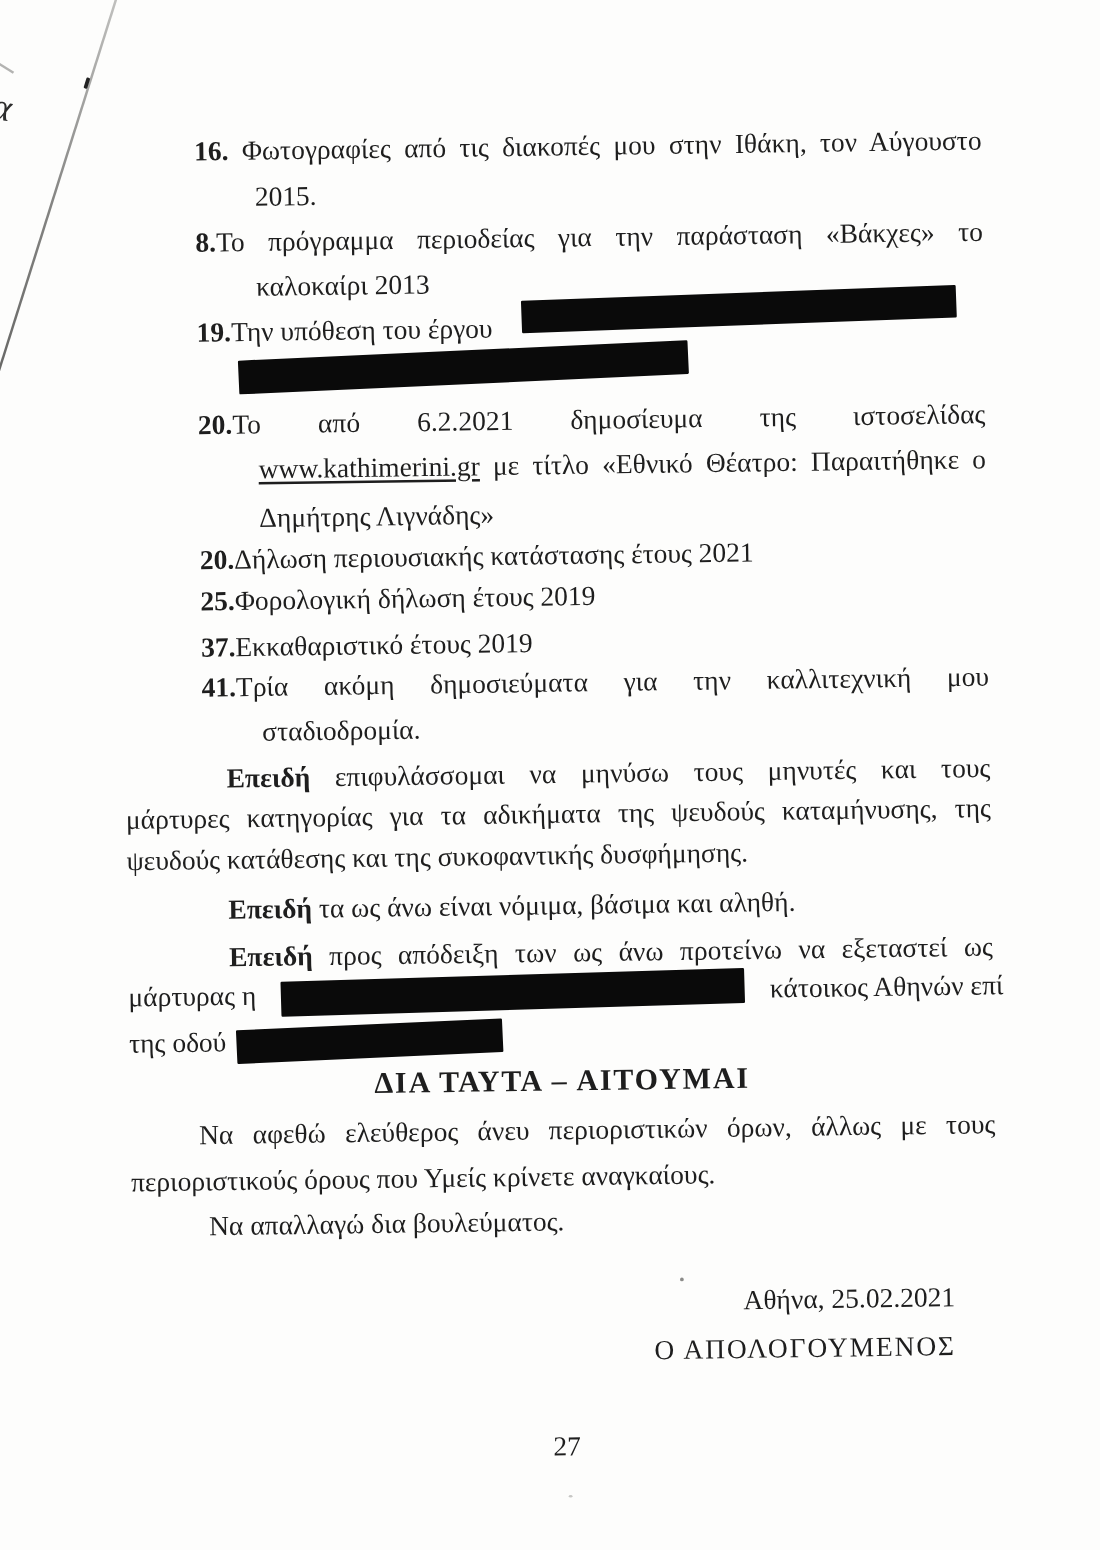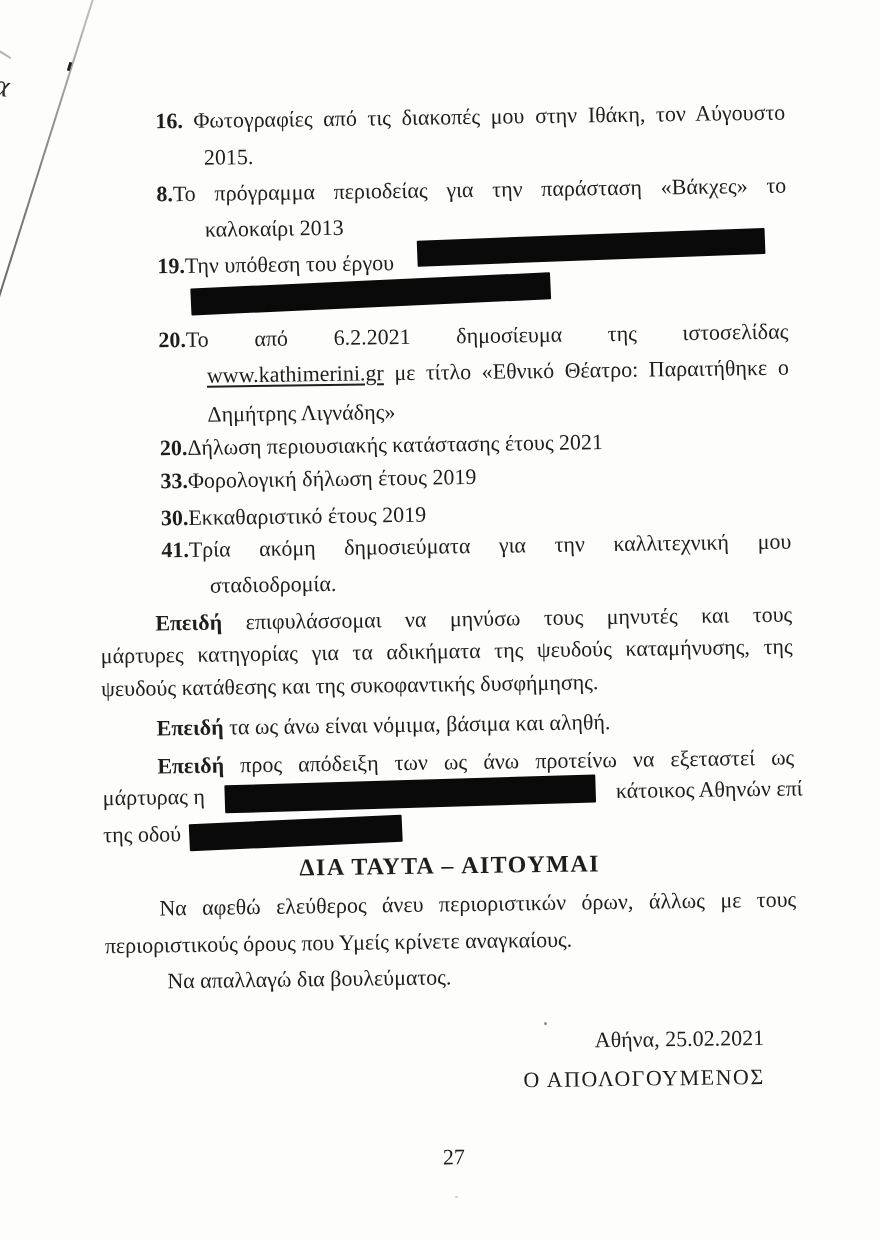--- a/index.html
+++ b/index.html
@@ -41,21 +41,21 @@
 
   
   .content{
     position:absolute;left:100px;top:0;width:692px;height:1240px;
     transform:rotate(-0.8deg);transform-origin:300px 600px;
     font-size:22px;color:var(--ink);
   }
   .ln{position:absolute;left:0;width:692px;line-height:30px;white-space:nowrap;}
   .just{white-space:normal;text-align:justify;text-align-last:justify;}
   .num{font-weight:bold;}
-  .lead{font-weight:bold;}
+  .lead{font-weight:bold;margin-left:26px;}
   .ind-num{padding-left:62px;width:630px;}
   .ind-wrap{padding-left:110px;width:582px;}
   .ind-par{padding-left:55px;width:637px;}
   .ind-p5{padding-left:62px;width:630px;}
   .url{text-decoration:underline;text-underline-offset:3px;}
   .redaction{background:var(--redaction);border-radius:1px;}
   .bar1{position:absolute;left:322px;top:237px;width:348px;height:26px;transform:rotate(-1.3deg);}
   .bar2{position:absolute;left:95px;top:280px;width:360px;height:27px;transform:rotate(-1.8deg);}
   .bar3{width:371px;height:28px;transform:rotate(-0.9deg);flex:none;}
   .bar4{width:213px;height:27px;transform:rotate(-1.8deg);flex:none;}
@@ -88,22 +88,22 @@
 
     <div class="ln ind-num" style="top:248px"><span class="num">19.</span><span>Την υπόθεση του έργου</span></div>
     <div class="redaction bar1"></div>
     <div class="redaction bar2"></div>
 
     <div class="ln just ind-num" style="top:322px"><span class="num">20.</span><span>Το από 6.2.2021 δημοσίευμα της ιστοσελίδας</span></div>
     <div class="ln just ind-wrap" style="top:358px"><span class="url">www.kathimerini.gr</span><span> με τίτλο «Εθνικό Θέατρο: Παραιτήθηκε ο</span></div>
     <div class="ln ind-wrap" style="top:397px">Δημήτρης Λιγνάδης»</div>
 
     <div class="ln ind-num" style="top:430px"><span class="num">20.</span><span>Δήλωση περιουσιακής κατάστασης έτους 2021</span></div>
-    <div class="ln ind-num" style="top:463px"><span class="num">33.</span><span>Φορολογική δήλωση έτους 2019</span></div>
-    <div class="ln ind-num" style="top:500px"><span class="num">30.</span><span>Εκκαθαριστικό έτους 2019</span></div>
+    <div class="ln ind-num" style="top:463px"><span class="num">25.</span><span>Φορολογική δήλωση έτους 2019</span></div>
+    <div class="ln ind-num" style="top:500px"><span class="num">37.</span><span>Εκκαθαριστικό έτους 2019</span></div>
 
     <div class="ln just ind-num" style="top:532px"><span class="num">41.</span><span>Τρία ακόμη δημοσιεύματα για την καλλιτεχνική μου</span></div>
     <div class="ln ind-wrap" style="top:568px">σταδιοδρομία.</div>
 
     <div class="ln just ind-par" style="top:605px"><span class="lead">Επειδή</span><span> επιφυλάσσομαι να μηνύσω τους μηνυτές και τους</span></div>
     <div class="ln just" style="top:637px">μάρτυρες κατηγορίας για τα αδικήματα της ψευδούς καταμήνυσης, της</div>
     <div class="ln" style="top:670px">ψευδούς κατάθεσης και της συκοφαντικής δυσφήμησης.</div>
 
     <div class="ln ind-par" style="top:710px"><span class="lead">Επειδή</span><span> τα ως άνω είναι νόμιμα, βάσιμα και αληθή.</span></div>
 

